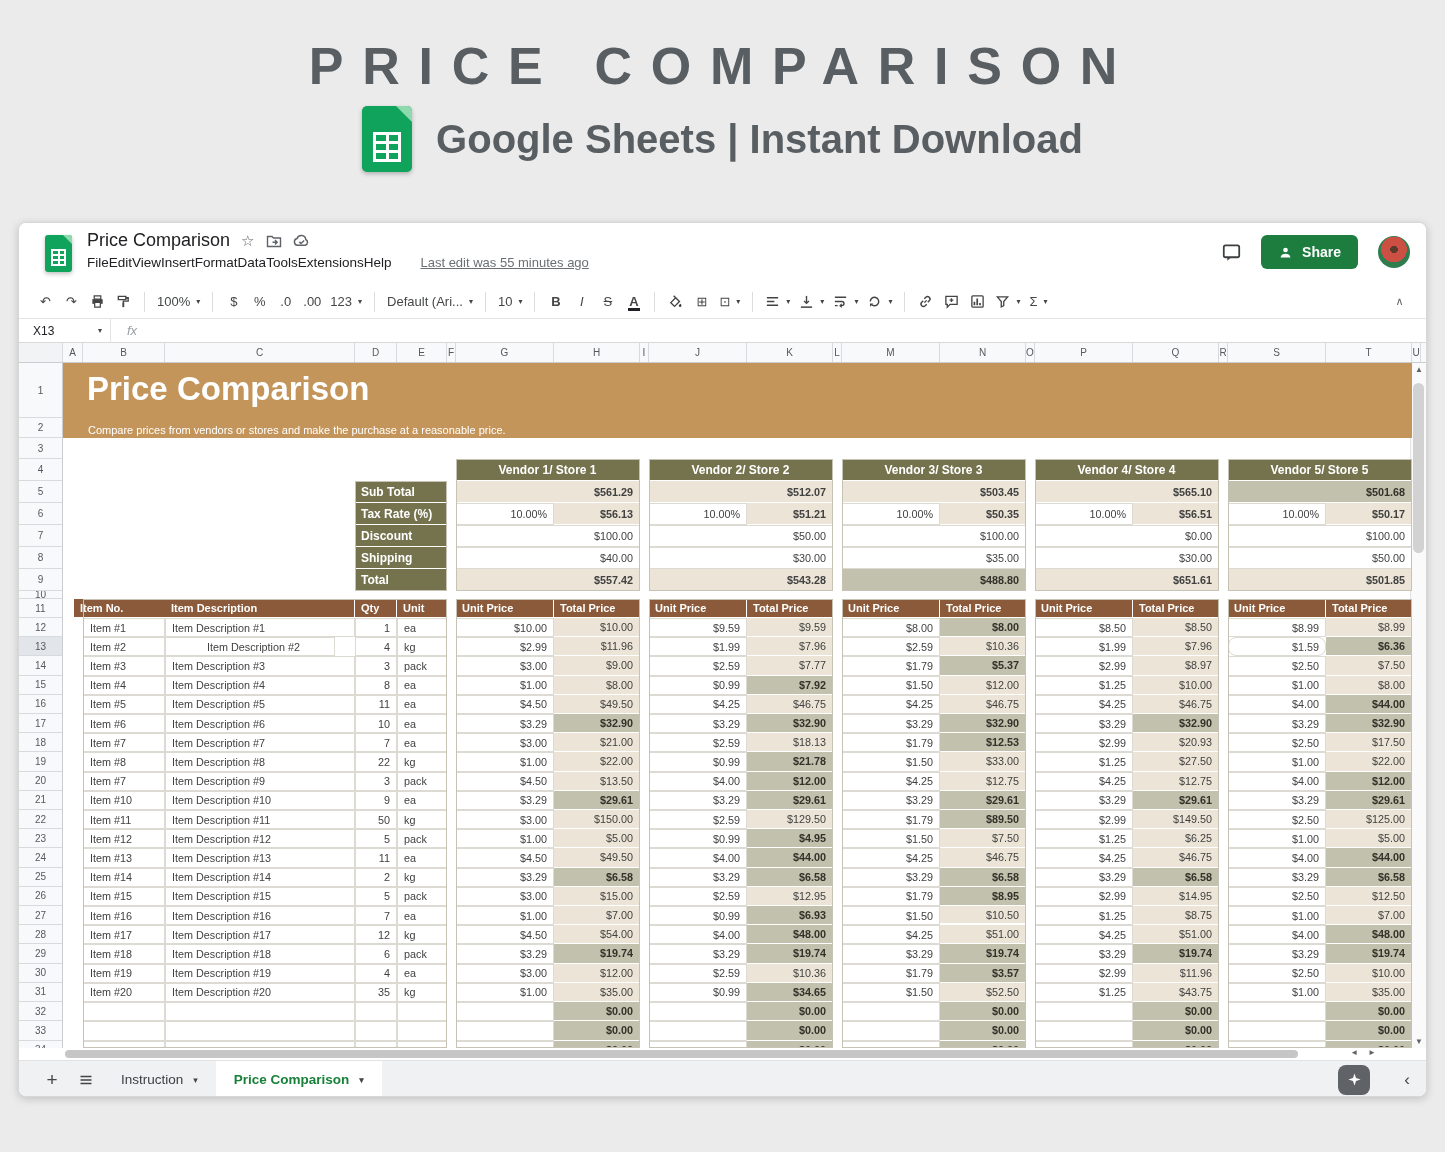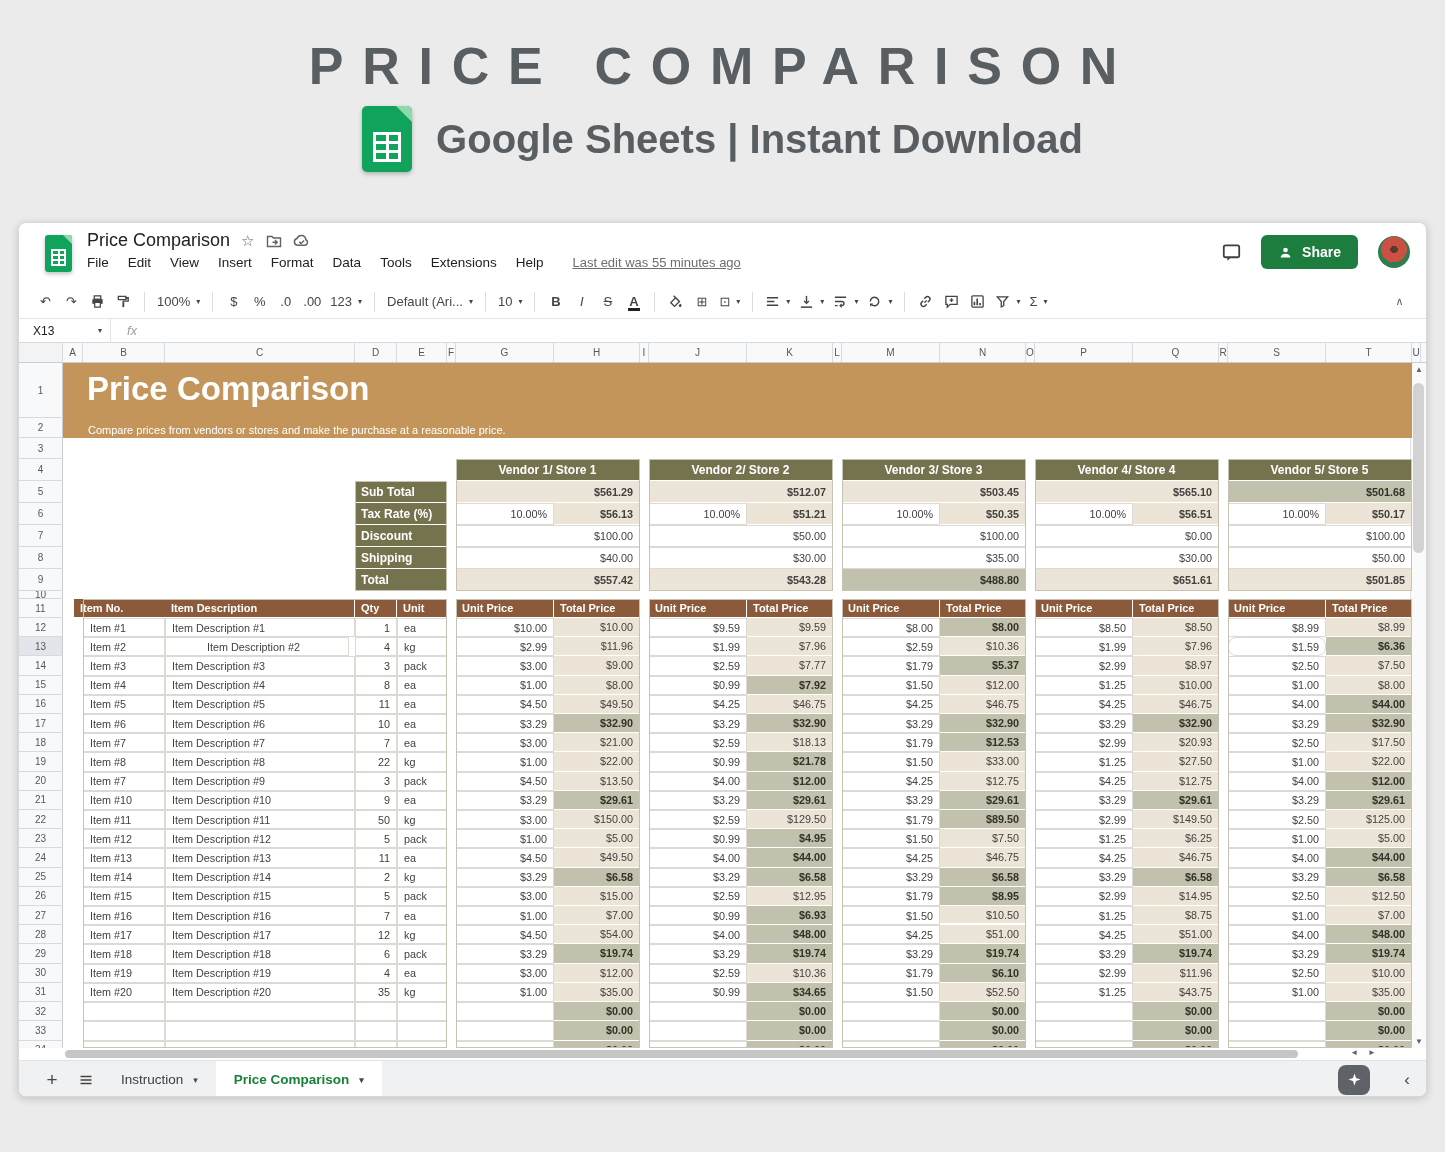--- a/index.html
+++ b/index.html
@@ -132,21 +132,21 @@
             </svg>
           </span>
         <span class="hico" id="cloudIco">
             <svg width="17" height="17" viewBox="0 0 16 16">
               <path d="M4.2 12.5a3.2 3.2 0 0 1-.4-6.3 4.2 4.2 0 0 1 8.2.9 2.9 2.9 0 0 1-.4 5.4z" fill="none" stroke="#5f6368" stroke-width="1.4"></path>
               <path d="M6 9.3l1.5 1.5L10.5 8" fill="none" stroke="#5f6368" stroke-width="1.4"></path>
             </svg>
           </span>
       </div>
       <nav class="menu-row">
-        <span id="menuItems" style="display:flex;gap:19px">
+        <span id="menuItems" style="display:flex;">
             <div class="menu-item">File</div>
             <div class="menu-item">Edit</div>
             <div class="menu-item">View</div>
             <div class="menu-item">Insert</div>
             <div class="menu-item">Format</div>
             <div class="menu-item">Data</div>
             <div class="menu-item">Tools</div>
             <div class="menu-item">Extensions</div>
             <div class="menu-item">Help</div>
           </span>
@@ -455,21 +455,21 @@
       <div class="cell beige r" style="left: 535px; top: 255px; width: 86px; height: 19.2px;">$10.00</div>
       <div class="cell cw r" style="left: 630px; top: 255px; width: 98px; height: 19.2px;">$9.59</div>
       <div class="cell beige r" style="left: 728px; top: 255px; width: 86px; height: 19.2px;">$9.59</div>
       <div class="cell cw r" style="left: 823px; top: 255px; width: 98px; height: 19.2px;">$8.00</div>
       <div class="cell khaki r" style="left: 921px; top: 255px; width: 86px; height: 19.2px;">$8.00</div>
       <div class="cell cw r" style="left: 1016px; top: 255px; width: 98px; height: 19.2px;">$8.50</div>
       <div class="cell beige r" style="left: 1114px; top: 255px; width: 86px; height: 19.2px;">$8.50</div>
       <div class="cell cw r" style="left: 1209px; top: 255px; width: 98px; height: 19.2px;">$8.99</div>
       <div class="cell beige r" style="left: 1307px; top: 255px; width: 86px; height: 19.2px;">$8.99</div>
       <div class="cell cw l" style="left: 64px; top: 274.2px; width: 82px; height: 19.2px;">Item #2</div>
-      <div class="cell cw l" style="left: 146px; top: 274.2px; width: 184px; height: 19.2px; padding-left: 41px;">Item Description #2</div>
+      <div class="cell cw l" style="left: 146px; top: 274.2px; width: 170px; height: 19.2px; padding-left: 41px;">Item Description #2</div>
       <div class="cell cw r" style="left: 336px; top: 274.2px; width: 42px; height: 19.2px;">4</div>
       <div class="cell cw l" style="left: 378px; top: 274.2px; width: 50px; height: 19.2px;">kg</div>
       <div class="cell cw r" style="left: 437px; top: 274.2px; width: 98px; height: 19.2px;">$2.99</div>
       <div class="cell beige r" style="left: 535px; top: 274.2px; width: 86px; height: 19.2px;">$11.96</div>
       <div class="cell cw r" style="left: 630px; top: 274.2px; width: 98px; height: 19.2px;">$1.99</div>
       <div class="cell beige r" style="left: 728px; top: 274.2px; width: 86px; height: 19.2px;">$7.96</div>
       <div class="cell cw r" style="left: 823px; top: 274.2px; width: 98px; height: 19.2px;">$2.59</div>
       <div class="cell beige r" style="left: 921px; top: 274.2px; width: 86px; height: 19.2px;">$10.36</div>
       <div class="cell cw r" style="left: 1016px; top: 274.2px; width: 98px; height: 19.2px;">$1.99</div>
       <div class="cell beige r" style="left: 1114px; top: 274.2px; width: 86px; height: 19.2px;">$7.96</div>
@@ -701,21 +701,21 @@
       <div class="cell khaki r" style="left: 1307px; top: 581.4px; width: 86px; height: 19.2px;">$19.74</div>
       <div class="cell cw l" style="left: 64px; top: 600.6px; width: 82px; height: 19.2px;">Item #19</div>
       <div class="cell cw l" style="left: 146px; top: 600.6px; width: 190px; height: 19.2px;">Item Description #19</div>
       <div class="cell cw r" style="left: 336px; top: 600.6px; width: 42px; height: 19.2px;">4</div>
       <div class="cell cw l" style="left: 378px; top: 600.6px; width: 50px; height: 19.2px;">ea</div>
       <div class="cell cw r" style="left: 437px; top: 600.6px; width: 98px; height: 19.2px;">$3.00</div>
       <div class="cell beige r" style="left: 535px; top: 600.6px; width: 86px; height: 19.2px;">$12.00</div>
       <div class="cell cw r" style="left: 630px; top: 600.6px; width: 98px; height: 19.2px;">$2.59</div>
       <div class="cell beige r" style="left: 728px; top: 600.6px; width: 86px; height: 19.2px;">$10.36</div>
       <div class="cell cw r" style="left: 823px; top: 600.6px; width: 98px; height: 19.2px;">$1.79</div>
-      <div class="cell khaki r" style="left: 921px; top: 600.6px; width: 86px; height: 19.2px;">$6.10</div>
+      <div class="cell khaki r" style="left: 921px; top: 600.6px; width: 86px; height: 19.2px;">$3.57</div>
       <div class="cell cw r" style="left: 1016px; top: 600.6px; width: 98px; height: 19.2px;">$2.99</div>
       <div class="cell beige r" style="left: 1114px; top: 600.6px; width: 86px; height: 19.2px;">$11.96</div>
       <div class="cell cw r" style="left: 1209px; top: 600.6px; width: 98px; height: 19.2px;">$2.50</div>
       <div class="cell beige r" style="left: 1307px; top: 600.6px; width: 86px; height: 19.2px;">$10.00</div>
       <div class="cell cw l" style="left: 64px; top: 619.8px; width: 82px; height: 19.2px;">Item #20</div>
       <div class="cell cw l" style="left: 146px; top: 619.8px; width: 190px; height: 19.2px;">Item Description #20</div>
       <div class="cell cw r" style="left: 336px; top: 619.8px; width: 42px; height: 19.2px;">35</div>
       <div class="cell cw l" style="left: 378px; top: 619.8px; width: 50px; height: 19.2px;">kg</div>
       <div class="cell cw r" style="left: 437px; top: 619.8px; width: 98px; height: 19.2px;">$1.00</div>
       <div class="cell beige r" style="left: 535px; top: 619.8px; width: 86px; height: 19.2px;">$35.00</div>

